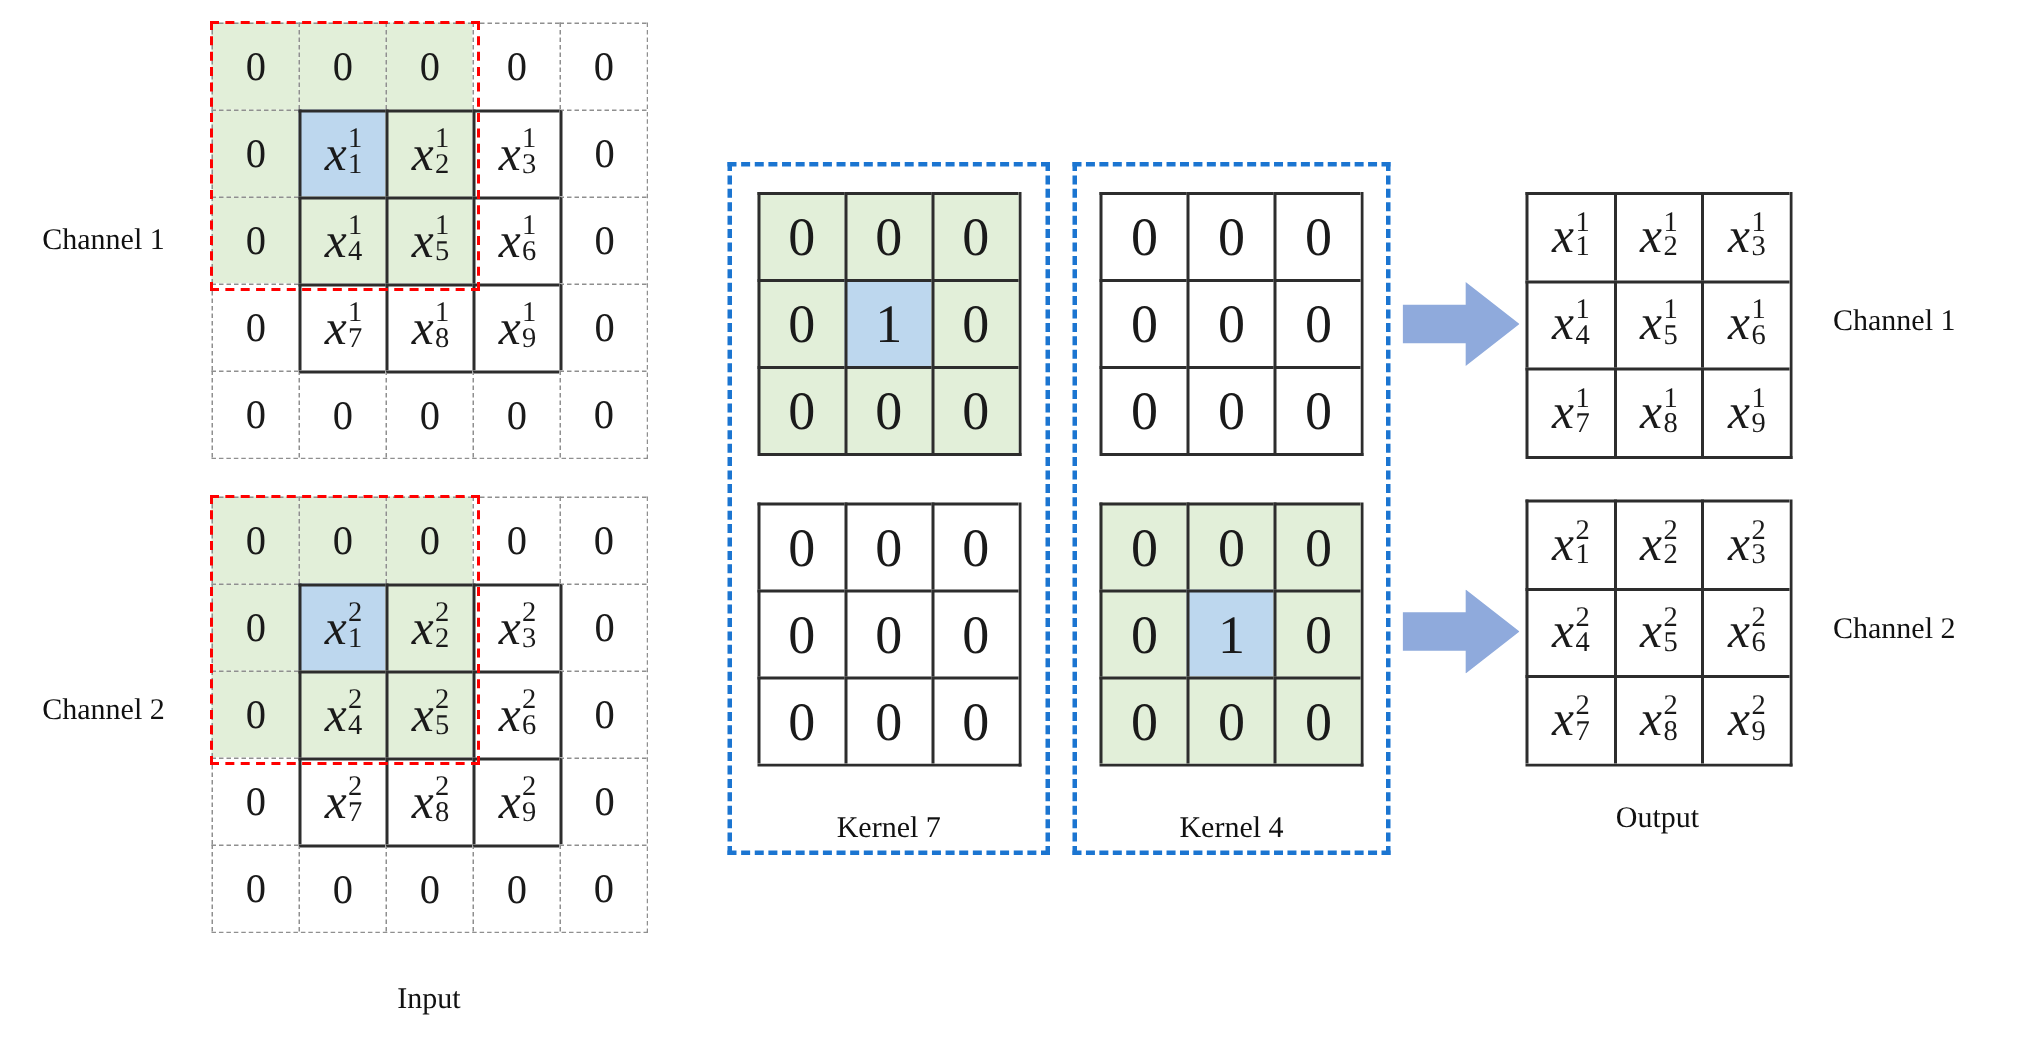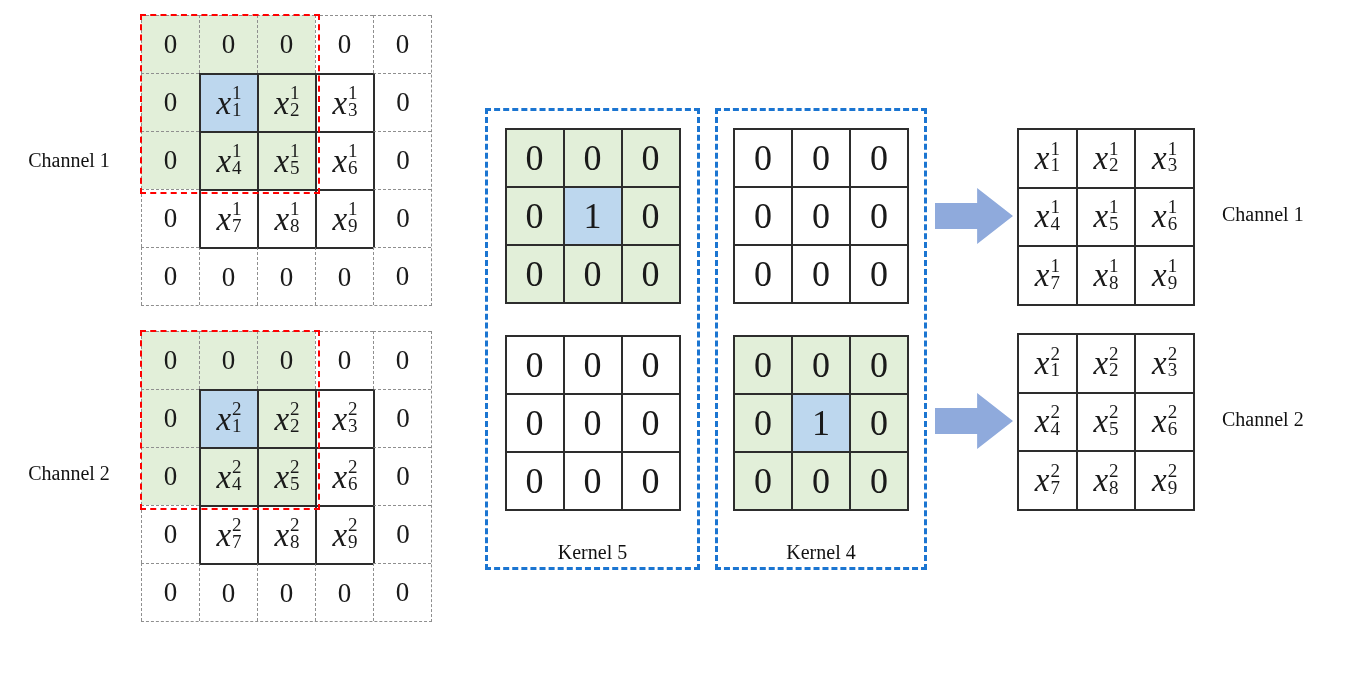--- a/index.html
+++ b/index.html
@@ -251,20 +251,21 @@
         </span>
       </div>
       <div class="cell" style="background: var(--white-fill); border-top: 1.5px dashed var(--dashed-grid-line); border-left: 2px solid var(--solid-grid-line);">0</div>
       <div class="cell" style="background: var(--white-fill); border-top: 1.5px dashed var(--dashed-grid-line); border-left: 1.5px dashed var(--dashed-grid-line);">0</div>
       <div class="cell" style="background: var(--white-fill); border-top: 2px solid var(--solid-grid-line); border-left: 1.5px dashed var(--dashed-grid-line);">0</div>
       <div class="cell" style="background: var(--white-fill); border-top: 2px solid var(--solid-grid-line); border-left: 1.5px dashed var(--dashed-grid-line);">0</div>
       <div class="cell" style="background: var(--white-fill); border-top: 2px solid var(--solid-grid-line); border-left: 1.5px dashed var(--dashed-grid-line);">0</div>
       <div class="cell" style="background: var(--white-fill); border-top: 1.5px dashed var(--dashed-grid-line); border-left: 1.5px dashed var(--dashed-grid-line);">0</div>
     </div>
 
+  <div class="lbl" style="left:141px; top:655px; width:290px;">Input</div>
 
   <div class="kernel-box" style="left:485px; top:108px; width:215px; height:462px;">
     <div class="grid kernel-grid kgrid1" style="grid-template-columns: repeat(3, 1fr); border-right: 2px solid var(--solid-grid-line); border-bottom: 2px solid var(--solid-grid-line);">
         <div class="cell" style="background: var(--green-fill); border-top: 2px solid var(--solid-grid-line); border-left: 2px solid var(--solid-grid-line);">0</div>
         <div class="cell" style="background: var(--green-fill); border-top: 2px solid var(--solid-grid-line); border-left: 2px solid var(--solid-grid-line);">0</div>
         <div class="cell" style="background: var(--green-fill); border-top: 2px solid var(--solid-grid-line); border-left: 2px solid var(--solid-grid-line);">0</div>
         <div class="cell" style="background: var(--green-fill); border-top: 2px solid var(--solid-grid-line); border-left: 2px solid var(--solid-grid-line);">0</div>
         <div class="cell" style="background: var(--blue-fill); border-top: 2px solid var(--solid-grid-line); border-left: 2px solid var(--solid-grid-line);">1</div>
         <div class="cell" style="background: var(--green-fill); border-top: 2px solid var(--solid-grid-line); border-left: 2px solid var(--solid-grid-line);">0</div>
         <div class="cell" style="background: var(--green-fill); border-top: 2px solid var(--solid-grid-line); border-left: 2px solid var(--solid-grid-line);">0</div>
@@ -275,21 +276,21 @@
         <div class="cell" style="background: var(--white-fill); border-top: 2px solid var(--solid-grid-line); border-left: 2px solid var(--solid-grid-line);">0</div>
         <div class="cell" style="background: var(--white-fill); border-top: 2px solid var(--solid-grid-line); border-left: 2px solid var(--solid-grid-line);">0</div>
         <div class="cell" style="background: var(--white-fill); border-top: 2px solid var(--solid-grid-line); border-left: 2px solid var(--solid-grid-line);">0</div>
         <div class="cell" style="background: var(--white-fill); border-top: 2px solid var(--solid-grid-line); border-left: 2px solid var(--solid-grid-line);">0</div>
         <div class="cell" style="background: var(--white-fill); border-top: 2px solid var(--solid-grid-line); border-left: 2px solid var(--solid-grid-line);">0</div>
         <div class="cell" style="background: var(--white-fill); border-top: 2px solid var(--solid-grid-line); border-left: 2px solid var(--solid-grid-line);">0</div>
         <div class="cell" style="background: var(--white-fill); border-top: 2px solid var(--solid-grid-line); border-left: 2px solid var(--solid-grid-line);">0</div>
         <div class="cell" style="background: var(--white-fill); border-top: 2px solid var(--solid-grid-line); border-left: 2px solid var(--solid-grid-line);">0</div>
         <div class="cell" style="background: var(--white-fill); border-top: 2px solid var(--solid-grid-line); border-left: 2px solid var(--solid-grid-line);">0</div>
       </div>
-    <div class="klbl">Kernel 5</div>
+    <div class="klbl">Kernel 7</div>
   </div>
 
   <div class="kernel-box" style="left:715px; top:108px; width:212px; height:462px;">
     <div class="grid kernel-grid kgrid1" style="grid-template-columns: repeat(3, 1fr); border-right: 2px solid var(--solid-grid-line); border-bottom: 2px solid var(--solid-grid-line);">
         <div class="cell" style="background: var(--white-fill); border-top: 2px solid var(--solid-grid-line); border-left: 2px solid var(--solid-grid-line);">0</div>
         <div class="cell" style="background: var(--white-fill); border-top: 2px solid var(--solid-grid-line); border-left: 2px solid var(--solid-grid-line);">0</div>
         <div class="cell" style="background: var(--white-fill); border-top: 2px solid var(--solid-grid-line); border-left: 2px solid var(--solid-grid-line);">0</div>
         <div class="cell" style="background: var(--white-fill); border-top: 2px solid var(--solid-grid-line); border-left: 2px solid var(--solid-grid-line);">0</div>
         <div class="cell" style="background: var(--white-fill); border-top: 2px solid var(--solid-grid-line); border-left: 2px solid var(--solid-grid-line);">0</div>
         <div class="cell" style="background: var(--white-fill); border-top: 2px solid var(--solid-grid-line); border-left: 2px solid var(--solid-grid-line);">0</div>
@@ -477,14 +478,15 @@
             <span>2</span>
             <span>9</span>
           </span>
         </span>
       </div>
     </div>
 
   <div class="lbl" style="left:1222px; top:203px;">Channel 1</div>
   <div class="lbl" style="left:1222px; top:408px;">Channel 2</div>
 
+  <div class="lbl" style="left:1017px; top:534px; width:176px;">Output</div>
 
 </div>
 
 </body></html>

